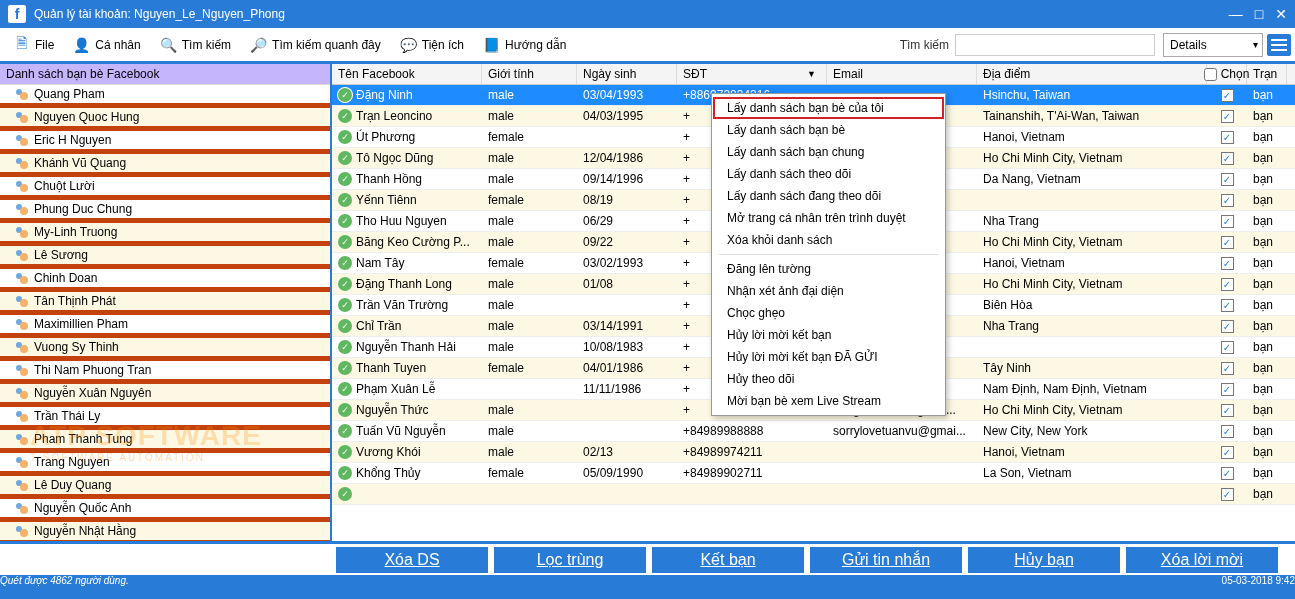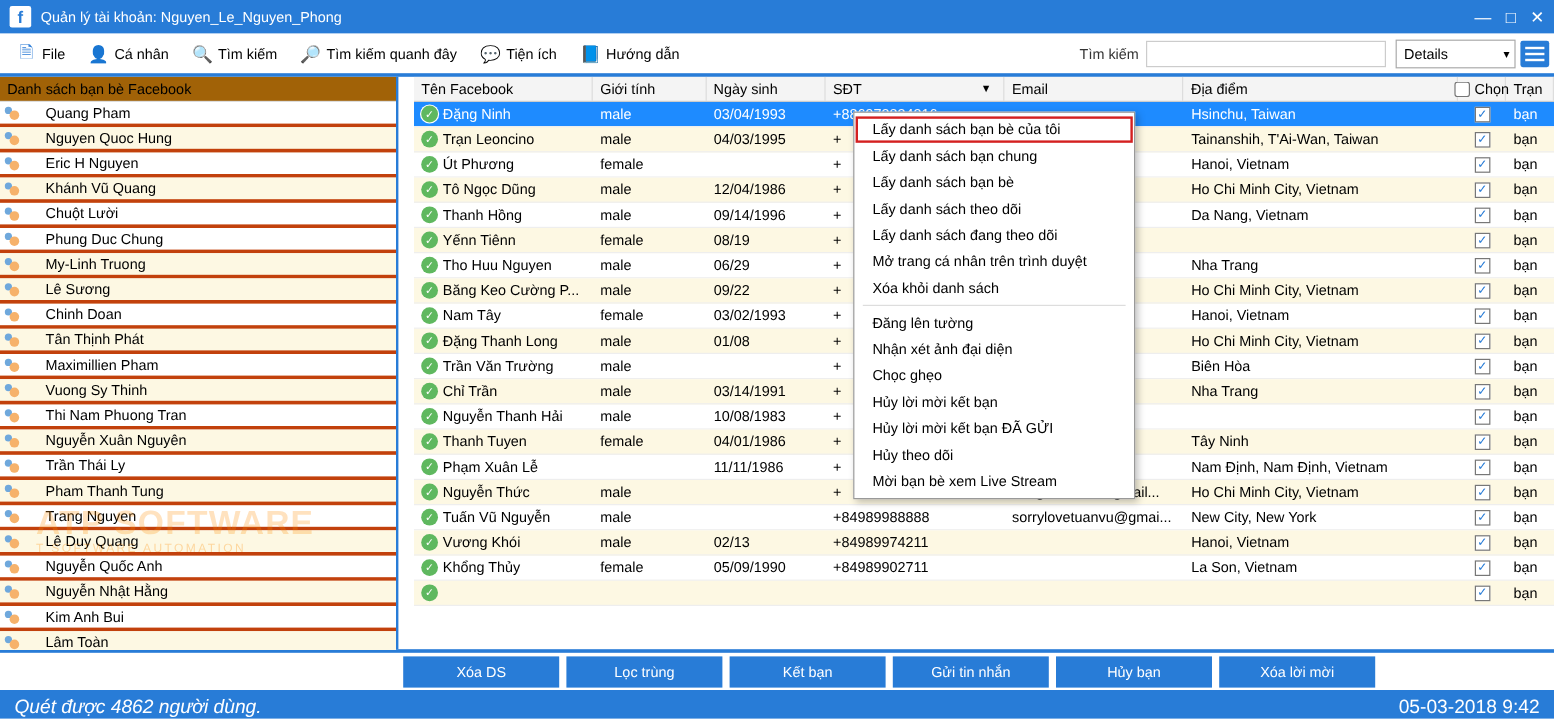--- a/index.html
+++ b/index.html
@@ -16,29 +16,29 @@
   .spacer { flex: 1; }
   .search-label { margin-right: 6px; color: #333; }
   .search-input { border: 1px solid #ccc; height: 22px; width: 200px; padding: 0 4px; margin-right: 8px; }
   .details-select { border: 1px solid #aaa; height: 24px; min-width: 100px; padding: 0 6px 0 6px; background: #fff; position: relative; margin-right: 4px; display:flex; align-items:center; }
   .details-select::after { content:"▾"; position:absolute; right:4px; font-size:10px; }
   .menu-burger { width: 24px; height: 22px; background: #287cd7; display:flex; flex-direction:column; justify-content:center; gap:3px; padding:4px; border-radius:2px; }
   .menu-burger span { height:2px; background:#fff; }
 
   .main { display: flex; height: calc(599px - 28px - 36px - 34px - 24px); }
   .sidebar { width: 332px; border-right: 2px solid #287cd7; display:flex; flex-direction:column; overflow:hidden; }
-  .sidebar-header { background: #a16207; border-bottom: 1px solid #ddd; padding: 3px 6px; font-size:12px; }
+  .sidebar-header { background: #c4b5fd; border-bottom: 1px solid #ddd; padding: 3px 6px; font-size:12px; }
   .friend-list { flex:1; overflow-y:auto; }
-  .friend-item { display:flex; align-items:center; gap:20px; padding: 2px 4px; border-bottom:3px solid #c2410c; }
+  .friend-item { display:flex; align-items:center; gap:4px; padding: 2px 16px; border-bottom:5px solid #c2410c; }
   .friend-item.alt { background:#fdf8e3; }
   .friend-icon { width:14px; height:14px; display:inline-block; position:relative; }
   .friend-icon::before { content:""; display:block; width:6px; height:6px; background:#6fa8dc; border-radius:50%; position:absolute; left:0; top:2px; }
   .friend-icon::after { content:""; display:block; width:8px; height:8px; background:#f6b26b; border-radius:50%; position:absolute; left:4px; top:5px; }
 
-  .grid-area { flex:1; display:flex; flex-direction:column; overflow:hidden; position:relative;padding-left:13px; }
+  .grid-area { flex:1; display:flex; flex-direction:column; overflow:hidden; position:relative; }
   .grid-header { display:flex; background:#f4f4f4; border-bottom:1px solid #ccc; }
   .gh { padding:3px 6px; border-right:1px solid #ddd; font-size:12px; display:flex; align-items:center; }
   .gh.chon { gap:4px; }
   .gh input[type=checkbox]{ margin:0; }
   .gh.sdt { position:relative; }
   .gh.sdt .sort { font-size:9px; margin-left:auto; margin-right:4px; }
 
   .grid-body { flex:1; overflow:auto; }
   .row { display:flex; border-bottom:1px solid #eee; height:21px; align-items:center; }
   .row.alt { background:#fdf8e3; }
@@ -56,23 +56,23 @@
   .check-icon { width:14px; height:14px; border-radius:50%; background:#5fb85f; display:inline-flex; align-items:center; justify-content:center; color:#fff; font-size:9px; flex-shrink:0; }
   .row.selected .check-icon { background:#5fb85f; box-shadow: 0 0 0 1px #fff; }
   .chk { width:13px; height:13px; border:1px solid #777; background:#fff; display:inline-flex; align-items:center; justify-content:center; font-size:10px; color:#287cd7; }
 
   .context-menu { position:absolute; left:711px; top:93px; width:235px; background:#fff; border:1px solid #999; box-shadow:2px 2px 6px rgba(0,0,0,0.25); z-index:50; padding:3px 1px; }
   .ctx-item { padding:4px 14px; font-size:12px; cursor:pointer; }
   .ctx-item.highlighted { outline:2px solid #d42020; outline-offset:-2px; }
   .ctx-sep { height:1px; background:#ddd; margin:3px 6px; }
 
   .action-bar { height:34px; background:#fff; border-top:3px solid #287cd7; display:flex; align-items:center; padding:0 0 0 336px; gap:6px; }
-  .action-btn { flex:0 0 auto; width:130px; height:26px; background:#287cd7; color:#fff; border:none; font-size:12px; cursor:pointer; }
-
-  .statusbar { height:24px; background:#287cd7; color:#fff; display:flex; align-items:flex-end; padding:0 12px; font-size:16px; font-style:italic; }
+  .action-btn { flex:0 0 auto; width:152px; height:26px; background:#287cd7; color:#fff; border:none; font-size:16px; cursor:pointer;text-decoration:underline; }
+
+  .statusbar { height:24px; background:#287cd7; color:#fff; display:flex; align-items:flex-start; padding:0 0; font-size:10px; font-style:italic; }
   .statusbar .right { margin-left:auto; font-style:normal; }
 
   .watermark { position:absolute; left:30px; top:420px; font-size:28px; font-weight:bold; color:rgba(255,140,0,0.25); pointer-events:none; z-index:5; letter-spacing:1px; }
   .watermark small { display:block; font-size:10px; font-weight:normal; color:rgba(255,140,0,0.3); letter-spacing:2px; }
 
   ::-webkit-scrollbar { width:16px; height:16px; }
   ::-webkit-scrollbar-track { background:#f0f0f0; }
   ::-webkit-scrollbar-thumb { background:#c1c1c1; border:1px solid #a8a8a8; }
 </style>
 </head>
@@ -553,22 +553,22 @@
             <span class="chk">✓</span>
           </div>
     <div class="cell col-status">bạn</div>
         </div>
       </div>
   </div>
 </div>
 
 <div class="context-menu" id="context-menu">
     <div class="ctx-item highlighted">Lấy danh sách bạn bè của tôi</div>
+    <div class="ctx-item">Lấy danh sách bạn bè</div>
     <div class="ctx-item">Lấy danh sách bạn chung</div>
-    <div class="ctx-item">Lấy danh sách bạn bè</div>
     <div class="ctx-item">Lấy danh sách theo dõi</div>
     <div class="ctx-item">Lấy danh sách đang theo dõi</div>
     <div class="ctx-item">Mở trang cá nhân trên trình duyệt</div>
     <div class="ctx-item">Xóa khỏi danh sách</div>
     <div class="ctx-sep"></div>
     <div class="ctx-item">Đăng lên tường</div>
     <div class="ctx-item">Nhận xét ảnh đại diện</div>
     <div class="ctx-item">Chọc ghẹo</div>
     <div class="ctx-item">Hủy lời mời kết bạn</div>
     <div class="ctx-item">Hủy lời mời kết bạn ĐÃ GỬI</div>

